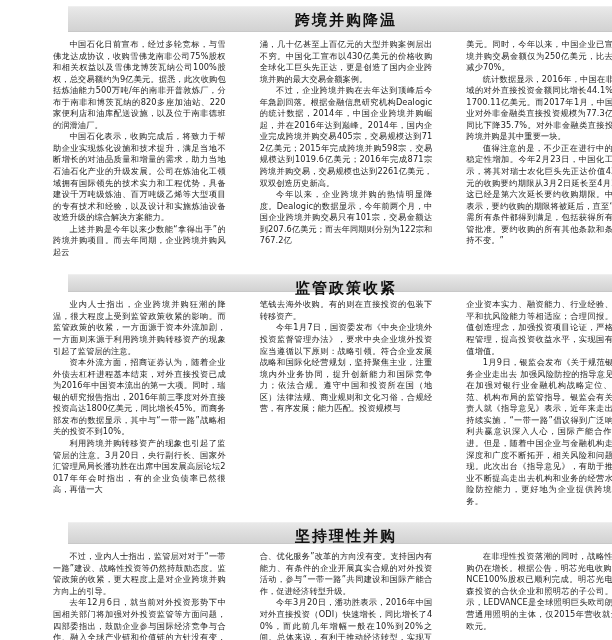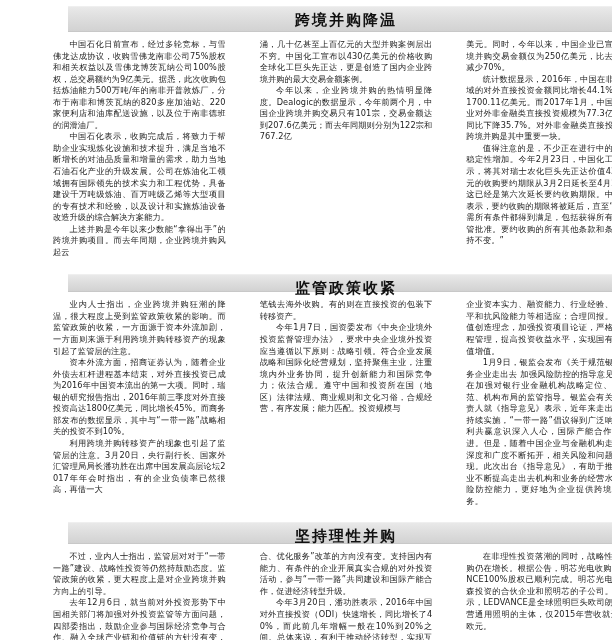--- a/index.html
+++ b/index.html
@@ -92,20 +92,21 @@
     </div>
     <div class="gap-after-head"></div>
     <div class="cols">
       <div class="col">
         <p class="indent">中国石化日前宣布，经过多轮竞标，与雪佛龙达成协议，收购雪佛龙南非公司75%股权和相关权益以及雪佛龙博茨瓦纳公司100%股权，总交易额约为9亿美元。据悉，此次收购包括炼油能力500万吨/年的南非开普敦炼厂，分布于南非和博茨瓦纳的820多座加油站、220家便利店和油库配送设施，以及位于南非德班的润滑油厂。</p>
         <p class="indent">中国石化表示，收购完成后，将致力于帮助企业实现炼化设施和技术提升，满足当地不断增长的对油品质量和增量的需求，助力当地石油石化产业的升级发展。公司在炼油化工领域拥有国际领先的技术实力和工程优势，具备建设千万吨级炼油、百万吨级乙烯等大型项目的专有技术和经验，以及设计和实施炼油设备改造升级的综合解决方案能力。</p>
         <p class="indent">上述并购是今年以来少数能“拿得出手”的跨境并购项目。而去年同期，企业跨境并购风起云</p>
       </div>
       <div class="col">
         <p>涌，几十亿甚至上百亿元的大型并购案例层出不穷。中国化工宣布以430亿美元的价格收购全球化工巨头先正达，更是创造了国内企业跨境并购的最大交易金额案例。</p>
+        <p class="indent">不过，企业跨境并购在去年达到顶峰后今年急剧回落。根据金融信息研究机构Dealogic的统计数据，2014年，中国企业跨境并购崛起，并在2016年达到巅峰。2014年，国内企业完成跨境并购交易405宗，交易规模达到712亿美元；2015年完成跨境并购598宗，交易规模达到1019.6亿美元；2016年完成871宗跨境并购交易，交易规模也达到2261亿美元，双双创造历史新高。</p>
         <p class="indent">今年以来，企业跨境并购的热情明显降度。Dealogic的数据显示，今年前两个月，中国企业跨境并购交易只有101宗，交易金额达到207.6亿美元；而去年同期则分别为122宗和767.2亿</p>
       </div>
       <div class="col">
         <p>美元。同时，今年以来，中国企业已宣布的跨境并购交易金额仅为250亿美元，比去年同期减少70%。</p>
         <p class="indent">统计数据显示，2016年，中国在非金融领域的对外直接投资金额同比增长44.1%，达到1700.11亿美元。而2017年1月，中国境内企业对外非金融类直接投资规模为77.3亿美元，同比下降35.7%。对外非金融类直接投资中，跨境并购是其中重要一块。</p>
         <p class="indent">值得注意的是，不少正在进行中的交易不稳定性增加。今年2月23日，中国化工集团表示，将其对瑞士农化巨头先正达价值430亿美元的收购要约期限从3月2日延长至4月28日，这已经是第六次延长要约收购期限。中国化工表示，要约收购的期限将被延后，直至“要约所需所有条件都得到满足，包括获得所有相关监管批准。要约收购的所有其他条款和条件仍保持不变。”</p>
       </div>
     </div>
   </div>
 

